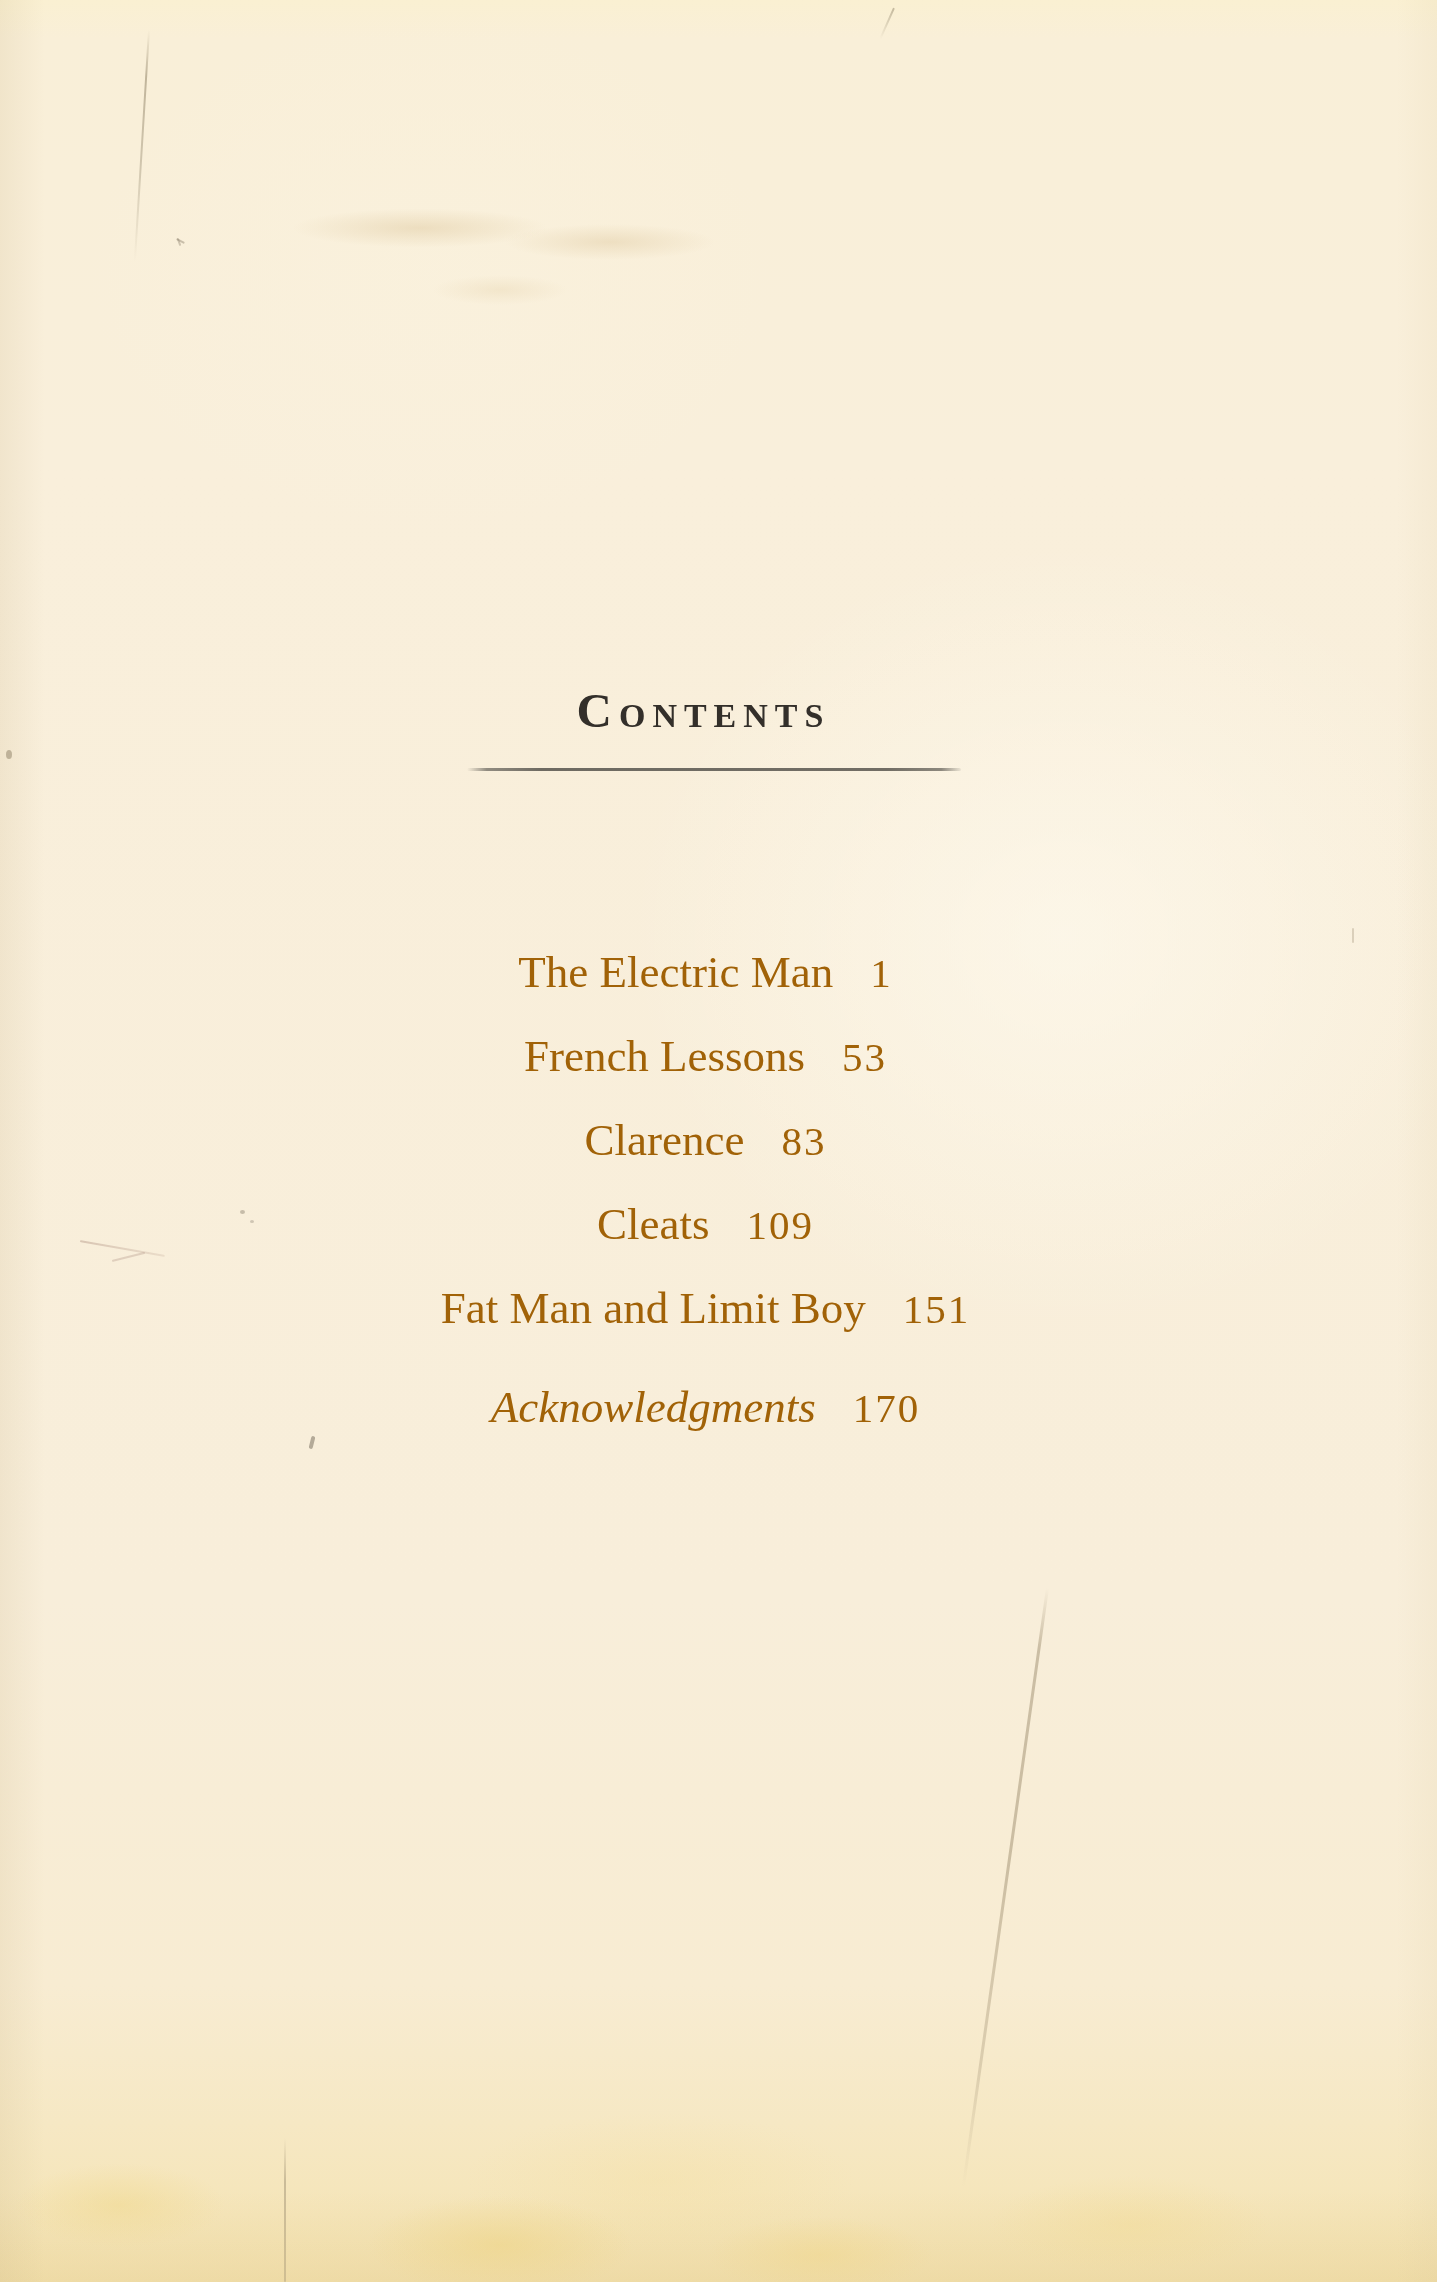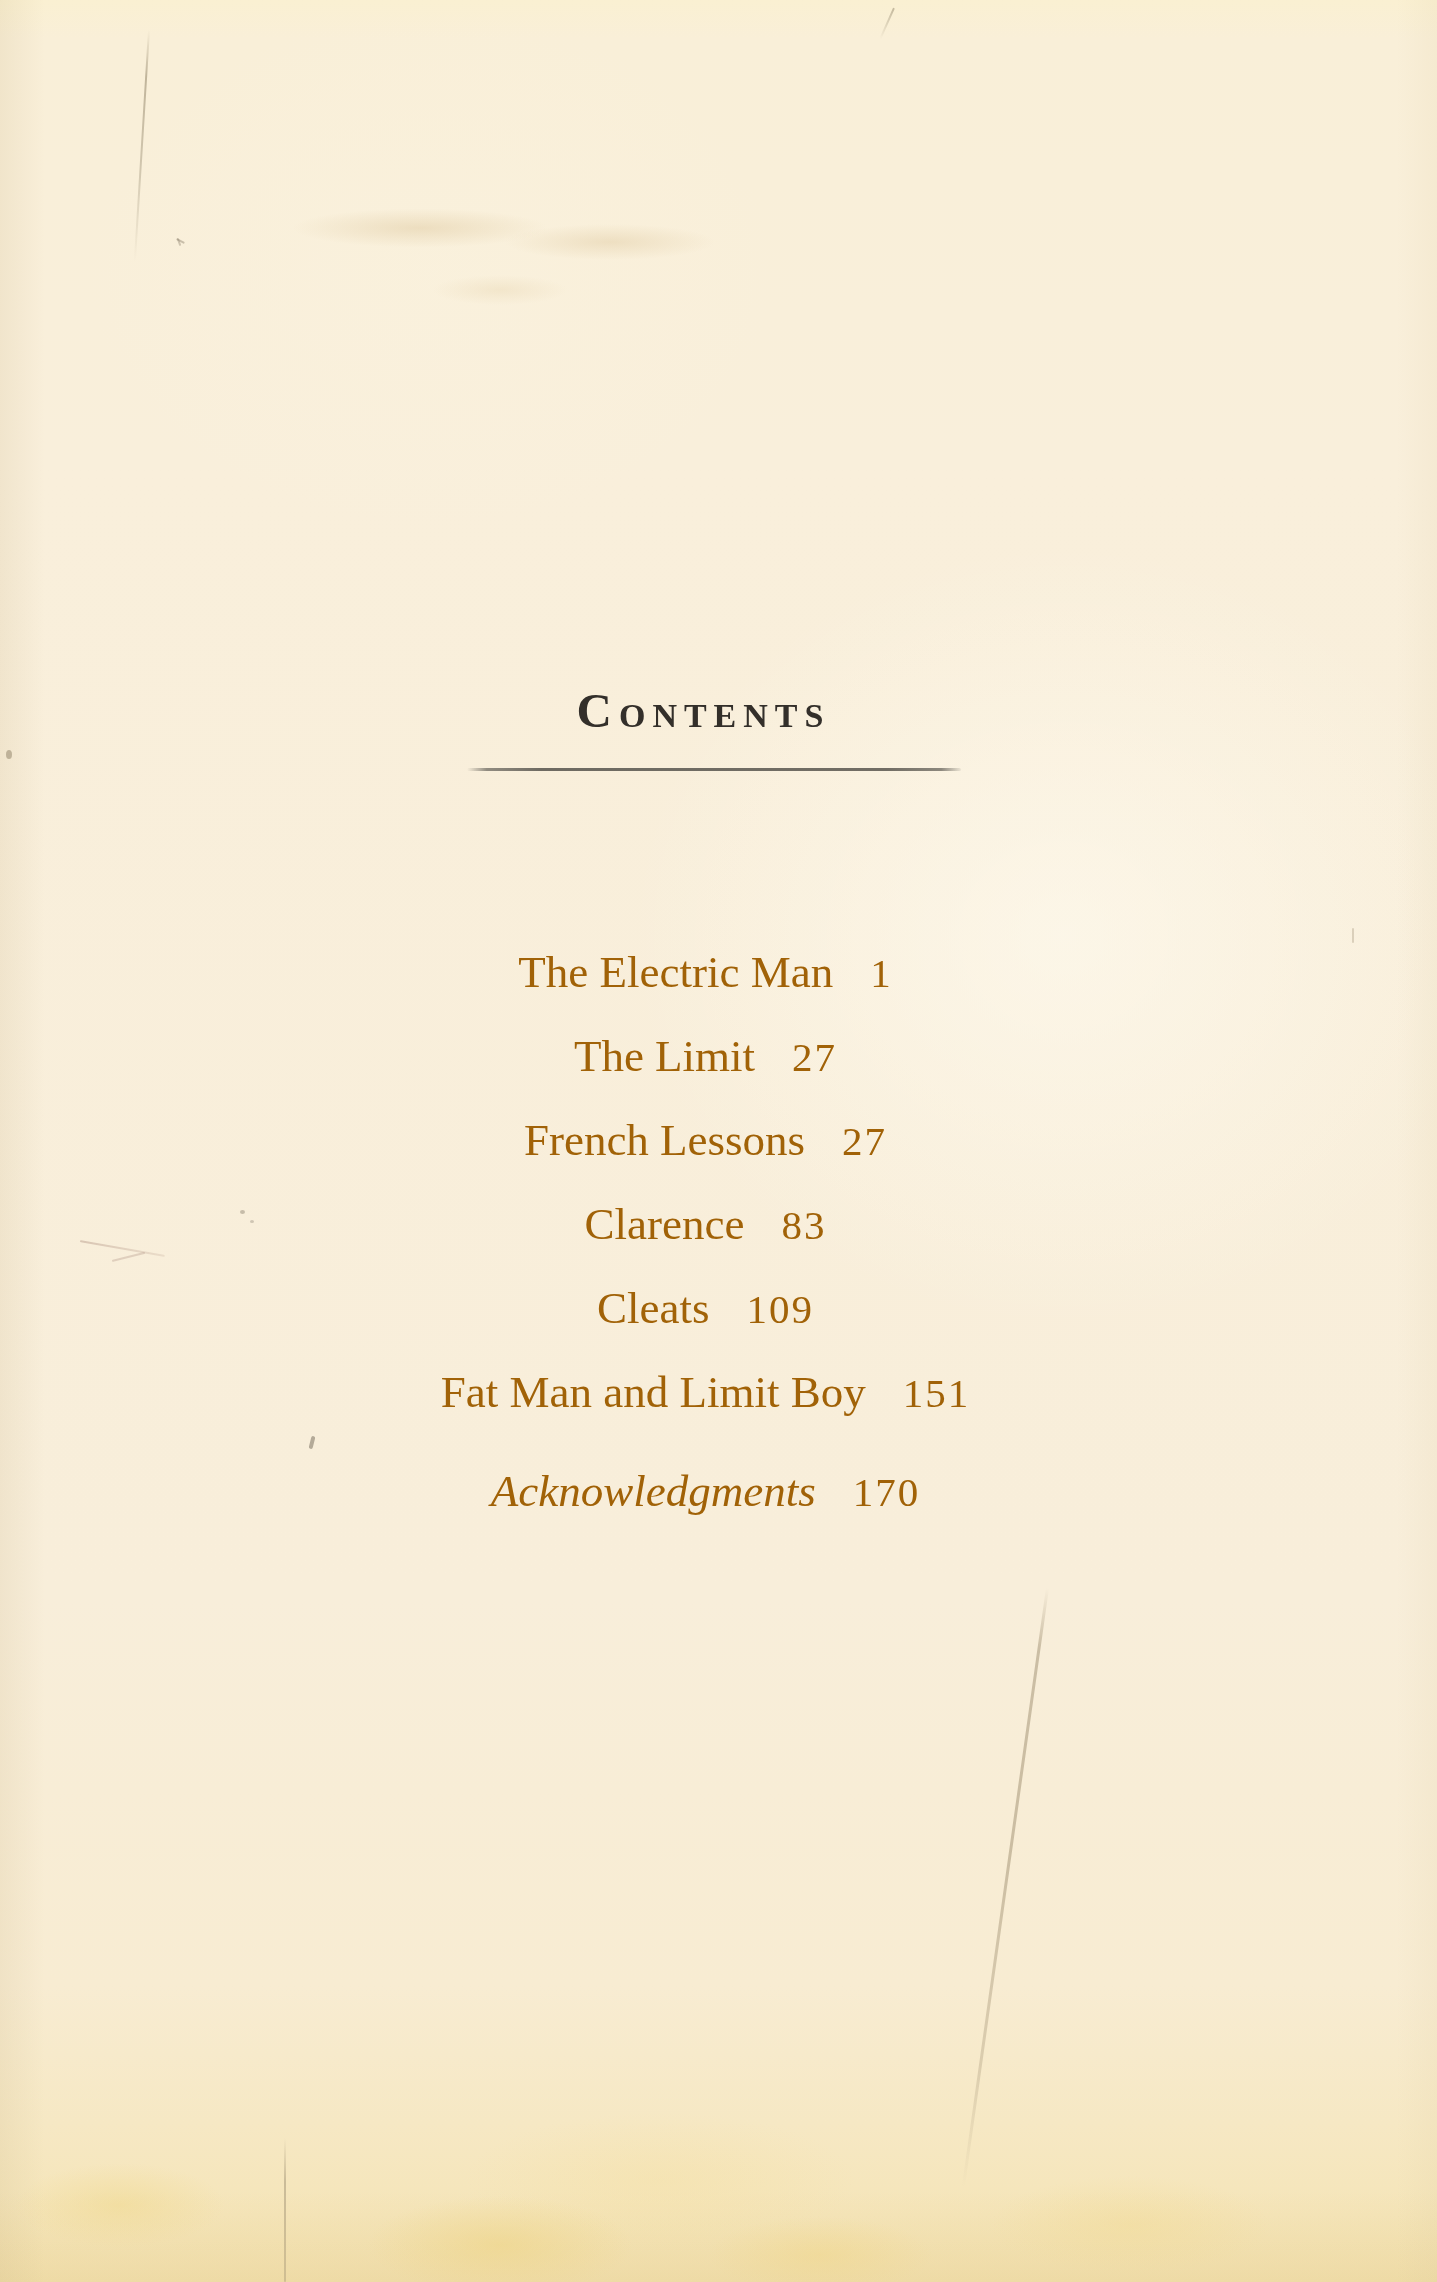--- a/index.html
+++ b/index.html
@@ -164,24 +164,21 @@
   <div class="speck speck-right-tick"></div>
 
   <div class="page-title">Contents</div>
   <div class="title-rule"></div>
 
   <div class="toc">
     <div class="toc-row">
       <span class="entry-title">The Electric Man</span><span class="entry-page">1</span>
     </div>
     <div class="toc-row">
-      <span class="entry-title">The Limit</span><span class="entry-page">27</span>
-    </div>
-    <div class="toc-row">
-      <span class="entry-title">French Lessons</span><span class="entry-page">27</span>
+      <span class="entry-title">French Lessons</span><span class="entry-page">53</span>
     </div>
     <div class="toc-row">
       <span class="entry-title">Clarence</span><span class="entry-page">83</span>
     </div>
     <div class="toc-row">
       <span class="entry-title">Cleats</span><span class="entry-page">109</span>
     </div>
     <div class="toc-row">
       <span class="entry-title">Fat Man and Limit Boy</span><span class="entry-page">151</span>
     </div>

